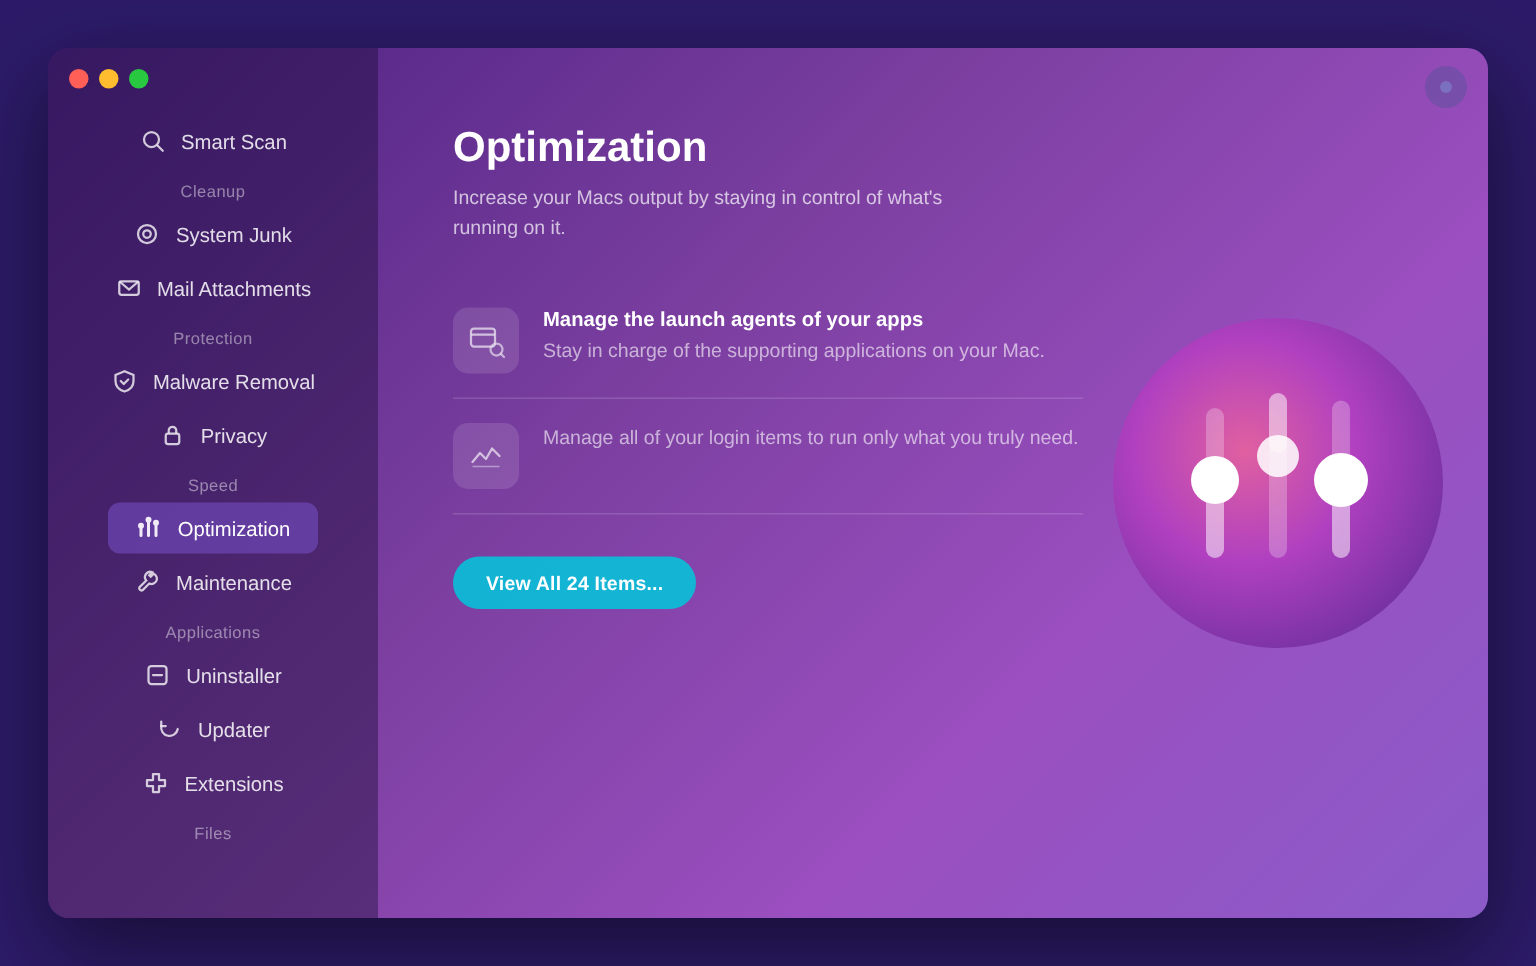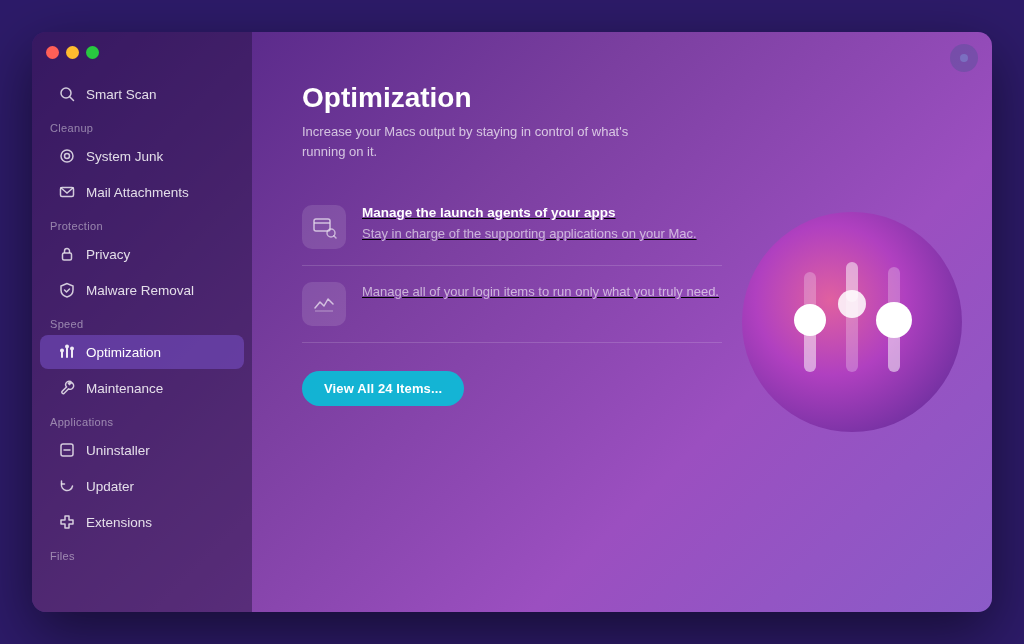--- a/index.html
+++ b/index.html
@@ -63,20 +63,21 @@
     }
     
     .sidebar {
       width: 220px;
       min-width: 220px;
       background: rgba(30, 15, 60, 0.45);
       padding: 44px 0 16px 0;
       display: flex;
       flex-direction: column;
       overflow-y: auto;
+      align-items: center;
     }
     .sidebar-section-label {
       font-size: 11px;
       font-weight: 400;
       color: rgba(255,255,255,0.45);
       padding: 10px 18px 4px 18px;
       letter-spacing: 0.03em;
       text-transform: none;
     }
     .sidebar-item {
@@ -132,21 +133,20 @@
       flex-direction: column;
       gap: 0;
       max-width: 420px;
     }
     .feature-card {
       display: flex;
       align-items: flex-start;
       gap: 16px;
       padding: 16px 0;
       border-bottom: 1px solid rgba(255,255,255,0.15);
-      text-decoration: underline;
     }
     .feature-card:last-child {
       border-bottom: 1px solid rgba(255,255,255,0.15);
     }
     .feature-icon-box {
       width: 44px;
       height: 44px;
       border-radius: 10px;
       background: rgba(255,255,255,0.12);
       display: flex;
@@ -247,34 +247,34 @@
           <polyline points="1.5,3.5 8,9 14.5,3.5" stroke="rgba(255,255,255,0.85)" stroke-width="1.5" fill="none"></polyline>
         </svg>
       </span>
       <span>Mail Attachments</span>
     </div>
 
     <div class="sidebar-section-label">Protection</div>
     <div class="sidebar-item">
       <span class="sidebar-icon">
         <svg width="16" height="16" viewBox="0 0 16 16" fill="none">
+          <path d="M8 1.5L2 4v4c0 3.5 2.5 6 6 7 3.5-1 6-3.5 6-7V4L8 1.5z" stroke="rgba(255,255,255,0.85)" stroke-width="1.5" fill="none"></path>
+          <path d="M5.5 8l2 2 3-3" stroke="rgba(255,255,255,0.85)" stroke-width="1.5" stroke-linecap="round" stroke-linejoin="round"></path>
+        </svg>
+      </span>
+      <span>Malware Removal</span>
+    </div>
+    <div class="sidebar-item">
+      <span class="sidebar-icon">
+        <svg width="16" height="16" viewBox="0 0 16 16" fill="none">
           <rect x="3.5" y="7" width="9" height="7" rx="1.5" stroke="rgba(255,255,255,0.85)" stroke-width="1.5"></rect>
           <path d="M5.5 7V5a2.5 2.5 0 015 0v2" stroke="rgba(255,255,255,0.85)" stroke-width="1.5"></path>
         </svg>
       </span>
       <span>Privacy</span>
-    </div>
-    <div class="sidebar-item">
-      <span class="sidebar-icon">
-        <svg width="16" height="16" viewBox="0 0 16 16" fill="none">
-          <path d="M8 1.5L2 4v4c0 3.5 2.5 6 6 7 3.5-1 6-3.5 6-7V4L8 1.5z" stroke="rgba(255,255,255,0.85)" stroke-width="1.5" fill="none"></path>
-          <path d="M5.5 8l2 2 3-3" stroke="rgba(255,255,255,0.85)" stroke-width="1.5" stroke-linecap="round" stroke-linejoin="round"></path>
-        </svg>
-      </span>
-      <span>Malware Removal</span>
     </div>
 
     <div class="sidebar-section-label">Speed</div>
     <div class="sidebar-item active">
       <span class="sidebar-icon">
         <svg width="16" height="16" viewBox="0 0 16 16" fill="none">
           <line x1="3" y1="8" x2="3" y2="13" stroke="white" stroke-width="2" stroke-linecap="round"></line>
           <line x1="8" y1="4" x2="8" y2="13" stroke="white" stroke-width="2" stroke-linecap="round"></line>
           <line x1="13" y1="6" x2="13" y2="13" stroke="white" stroke-width="2" stroke-linecap="round"></line>
           <circle cx="3" cy="6.5" r="2" fill="white"></circle>

